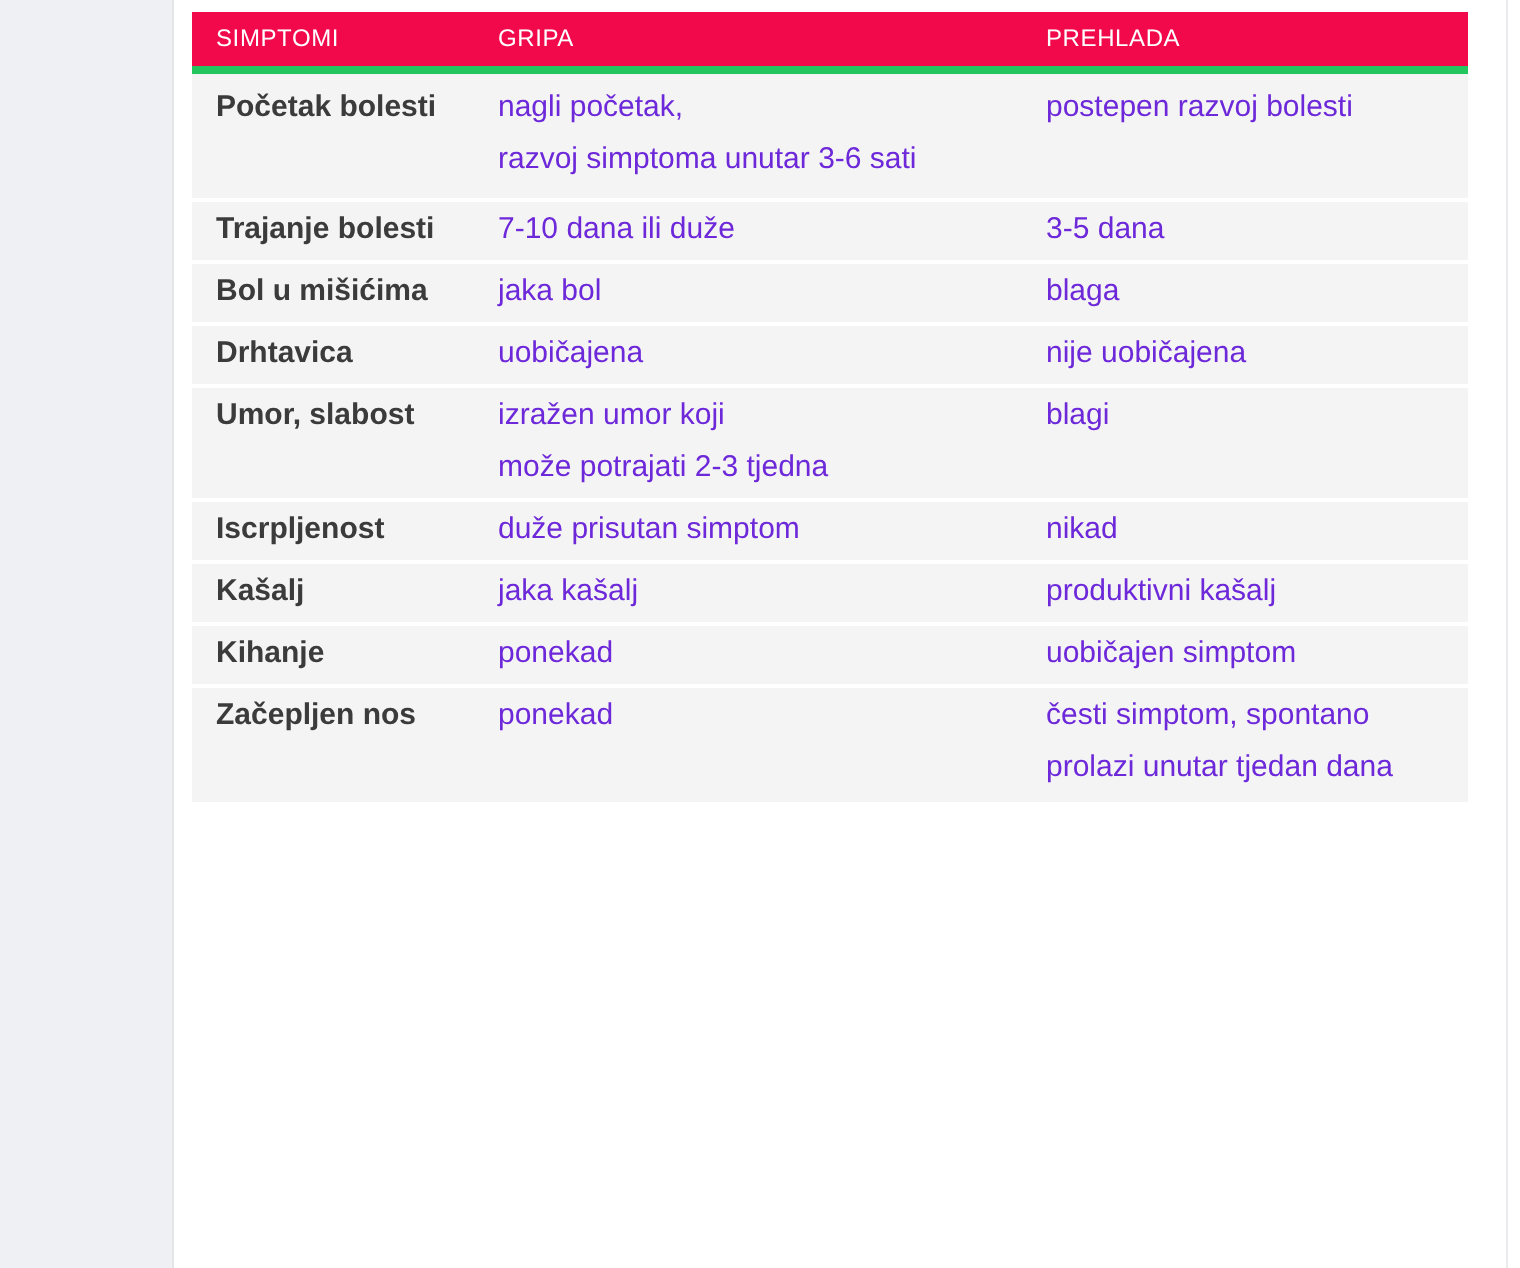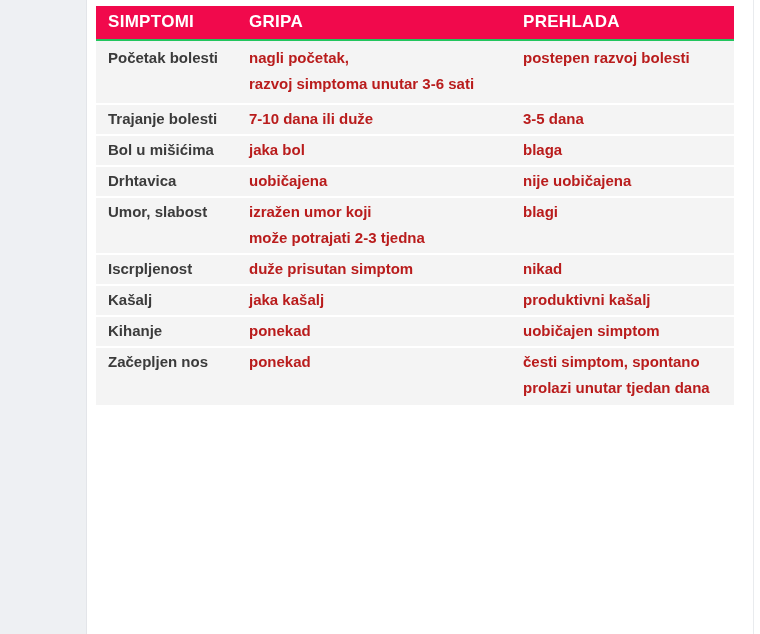--- a/index.html
+++ b/index.html
@@ -39,40 +39,39 @@
     width: 638px;
     margin: 6px 0 0 9px;
     font-size: 15px;
   }
   col.c1 { width: 141px; }
   col.c2 { width: 274px; }
   col.c3 { width: 223px; }
   thead th {
     background: #f1094c;
     color: #ffffff;
-    font-size: 17px;
-    font-weight: bold;
+    font-size: 12px;
+    font-weight: normal;
     text-align: left;
     padding: 6px 12px 7px 12px;
     letter-spacing: 0.3px;
     white-space: nowrap;
   }
   tbody td {
     background: #f4f4f4;
-    color: #b91c1c;
+    color: #6d28d9;
     padding: 1px 12px 2px 12px;
     line-height: 26px;
     vertical-align: top;
     white-space: pre-line;
     border-top: 2px solid #ffffff;
     border-bottom: 1px solid #dedede;
-    font-weight: bold;
   }
   tbody tr:first-child td {
-    border-top: 2px solid #22c55e;
+    border-top: 4px solid #22c55e;
     padding-top: 4px;
     padding-bottom: 6px;
   }
   tbody tr:last-child td {
     border-bottom: none;
     padding-bottom: 4px;
   }
   tbody td.sym {
     color: #3b3b3b;
     font-weight: bold;

